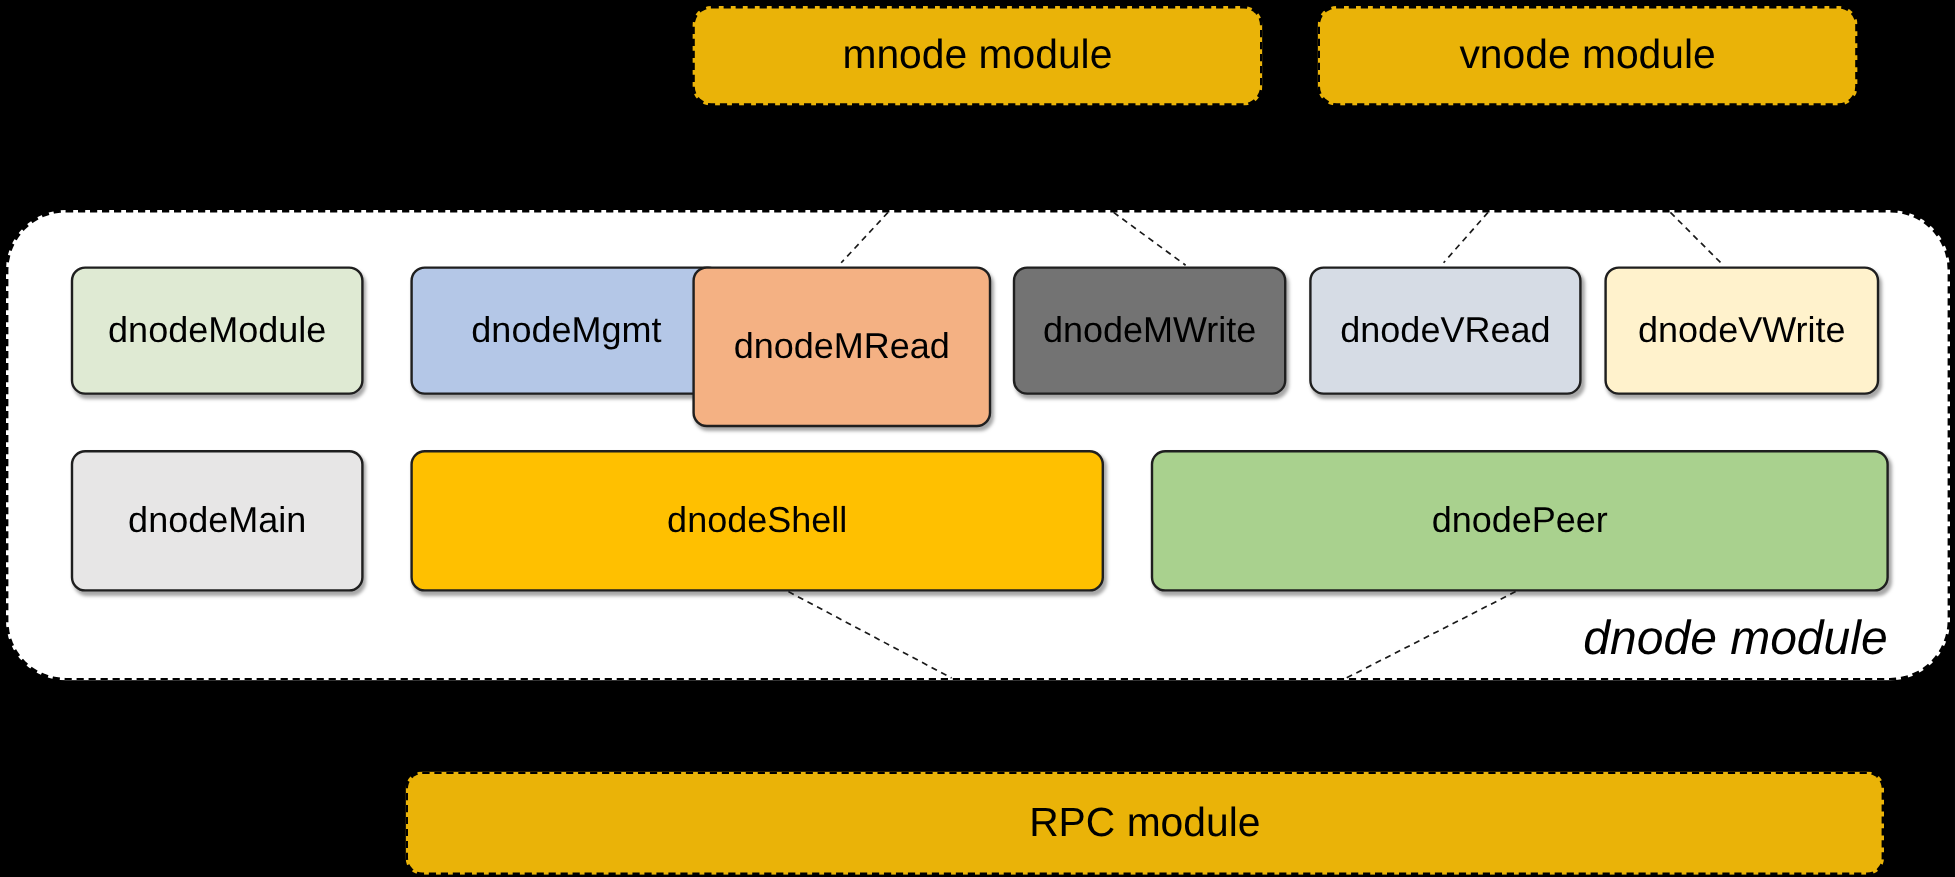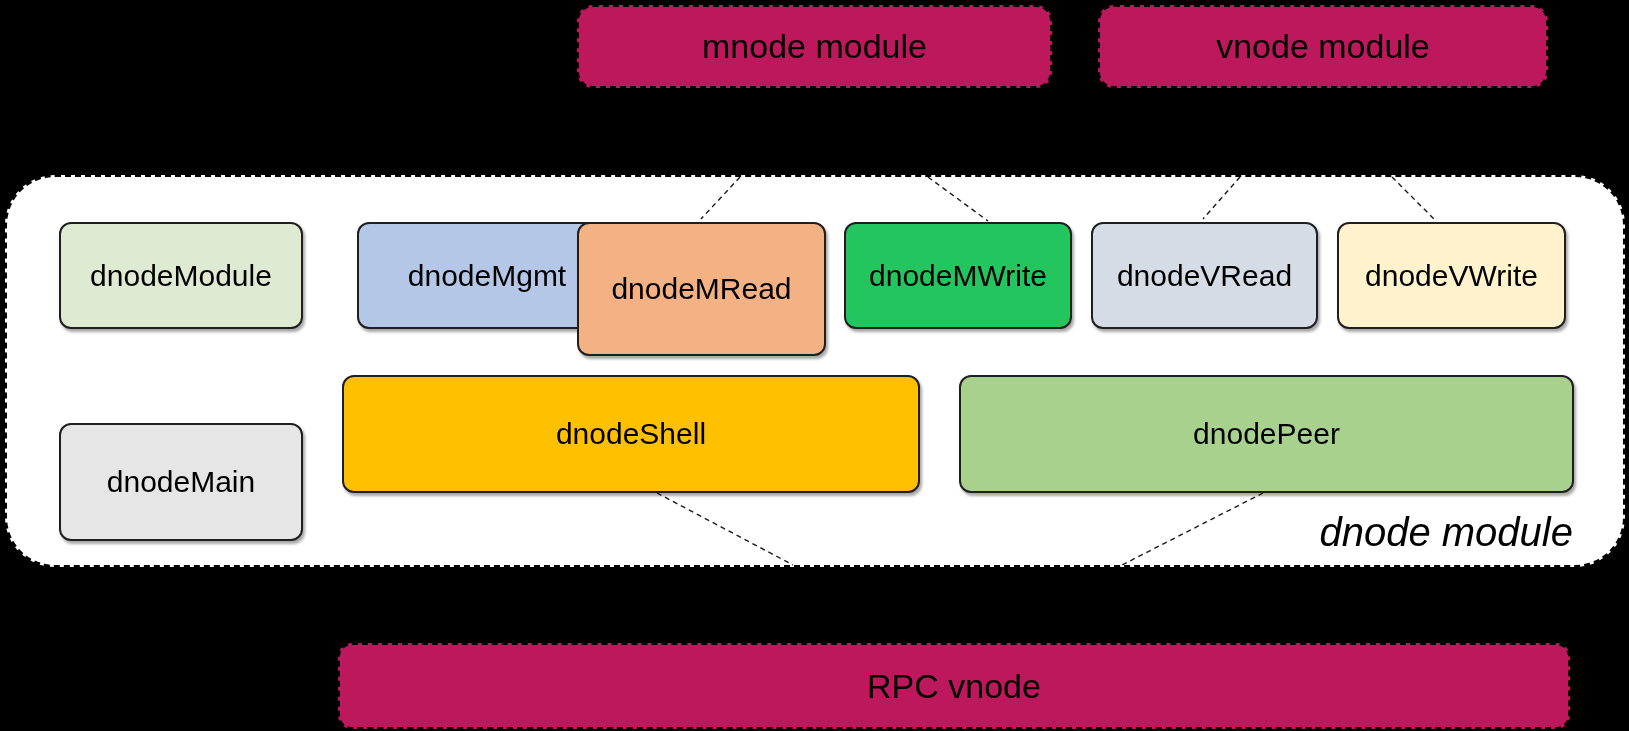--- a/index.html
+++ b/index.html
@@ -11,21 +11,21 @@
     position: relative;
     width: 1629px;
     height: 731px;
     background: #000;
     overflow: hidden;
     font-family: "Liberation Sans", "DejaVu Sans", sans-serif;
     color: #000;
   }
   .module-box {
     position: absolute;
-    background: #be185d;
+    background: #eab308;
     border: 2.5px dashed #000;
     border-radius: 16px;
     display: flex;
     align-items: center;
     justify-content: center;
     box-sizing: border-box;
     font-size: 34px;
     color: #000;
   }
   .dnode-container {
@@ -46,21 +46,21 @@
     display: flex;
     align-items: center;
     justify-content: center;
     box-sizing: border-box;
     font-size: 30px;
     color: #000;
     box-shadow: 2px 3px 3px rgba(0,0,0,0.35);
   }
   
   .b-module { left: 52px;  top: 45px;  width: 244px; height: 107px; }
-  .b-mgmt   { left: 350px; top: 45px;  width: 260px; height: 107px; }
+  .b-mgmt   { left: 335px; top: 45px;  width: 260px; height: 107px; }
   .b-mread  { left: 570px; top: 45px;  width: 249px; height: 134px; }
   .b-mwrite { left: 837px; top: 45px;  width: 228px; height: 107px; }
   .b-vread  { left: 1084px; top: 45px; width: 227px; height: 107px; }
   .b-vwrite { left: 1330px; top: 45px; width: 229px; height: 107px; }
   
   .b-main  { left: 52px;  top: 198px; width: 244px; height: 118px; }
   .b-shell { left: 335px; top: 198px; width: 578px; height: 118px; }
   .b-peer  { left: 952px; top: 198px; width: 615px; height: 118px; }
 
   .dnode-label {
@@ -100,45 +100,45 @@
 
     <div class="sub-box b-module" style="background-color: rgb(223, 234, 211); align-items: center;">
       <span>dnodeModule</span>
     </div>
     <div class="sub-box b-mgmt" style="background-color: rgb(180, 199, 231);">
       <span>dnodeMgmt</span>
     </div>
     <div class="sub-box b-mread" style="background-color: rgb(244, 177, 131);">
       <span>dnodeMRead</span>
     </div>
-    <div class="sub-box b-mwrite" style="background-color: #22c55e;">
+    <div class="sub-box b-mwrite" style="background-color: #737373;">
       <span>dnodeMWrite</span>
     </div>
     <div class="sub-box b-vread" style="background-color: rgb(214, 220, 229);">
       <span>dnodeVRead</span>
     </div>
     <div class="sub-box b-vwrite" style="background-color: rgb(255, 242, 204);">
       <span>dnodeVWrite</span>
     </div>
 
-    <div class="sub-box b-main" style="background-color: rgb(231, 230, 230); margin-top: 48px;">
+    <div class="sub-box b-main" style="background-color: rgb(231, 230, 230);">
       <span>dnodeMain</span>
     </div>
     <div class="sub-box b-shell" style="background-color: rgb(255, 192, 0);">
       <span>dnodeShell</span>
     </div>
     <div class="sub-box b-peer" style="background-color: rgb(169, 209, 142);">
       <span>dnodePeer</span>
     </div>
 
     <div class="dnode-label">dnode module</div>
   </div>
 
   <div class="module-box rpc-box">
-    <span>RPC vnode</span>
+    <span>RPC module</span>
   </div>
 
   <svg class="connector-layer" viewBox="0 0 1629 731" xmlns="http://www.w3.org/2000/svg">
     <g stroke="#1a1a1a" stroke-width="1.4" stroke-dasharray="5 4" fill="none">
       <line x1="740" y1="177" x2="701" y2="219"></line>
       <line x1="928" y1="177" x2="988" y2="221"></line>
       <line x1="1240" y1="177" x2="1203" y2="219"></line>
       <line x1="1392" y1="177" x2="1434" y2="219"></line>
       <line x1="657" y1="493" x2="793" y2="565"></line>
       <line x1="1263" y1="493" x2="1122" y2="565"></line>

